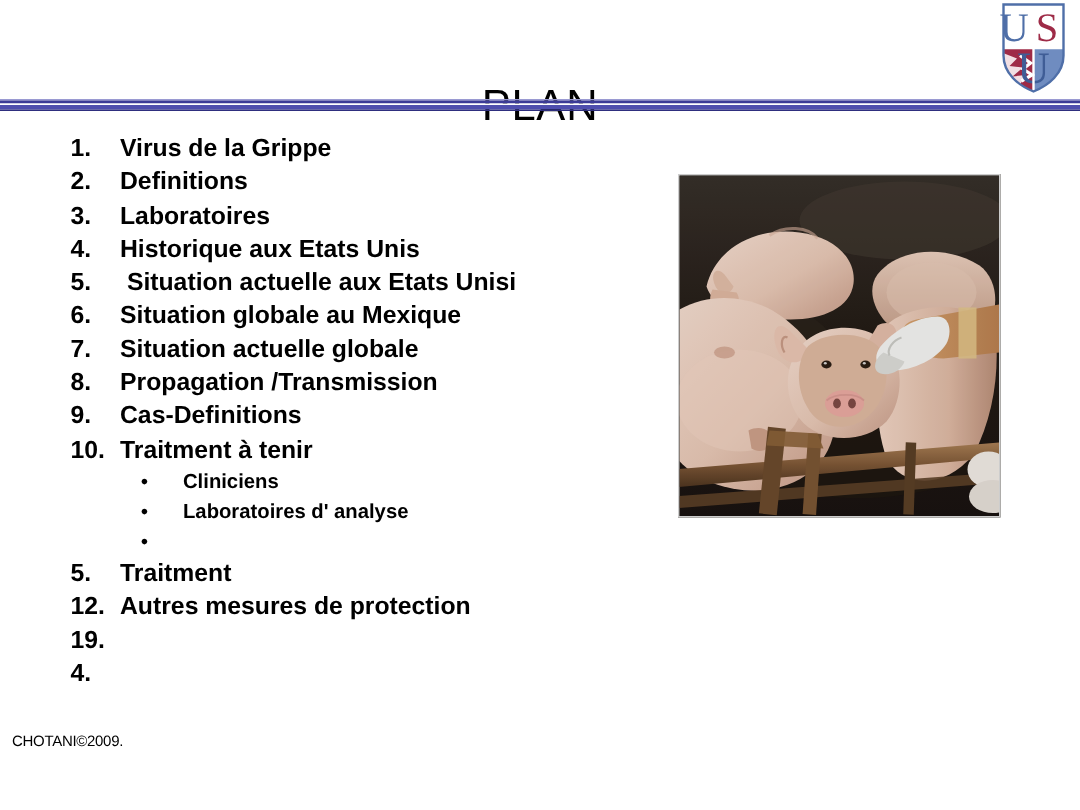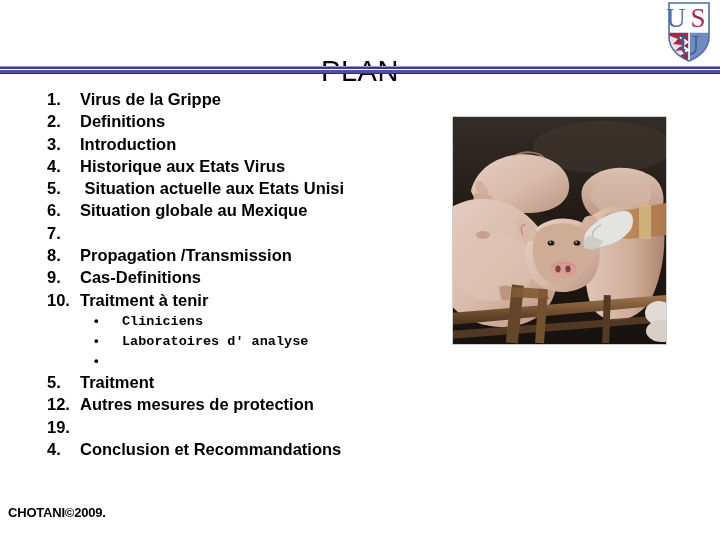--- a/index.html
+++ b/index.html
@@ -123,43 +123,42 @@
     white-space: pre;
   }
   .sub .dot {
     width: 28px;
     flex: 0 0 28px;
     font-size: 13px;
     line-height: 20px;
   }
   .sub .stxt {
     flex: 1 1 auto;
-    font-family: Liberation Mono, monospace;
   }
 
   
   #photo {
     position: absolute;
     left: 452px;
     top: 116px;
     width: 213px;
     height: 227px;
     border: 1px solid #cdcdcd;
     background: #1d1611;
     overflow: hidden;
   }
   #photo svg { display: block; width: 100%; height: 100%; }
 
   
   #footer {
     position: absolute;
     left: 8px;
-    top: 505px;
-    font-size: 13px;
-    font-weight: bold;
+    top: 489px;
+    font-size: 10px;
+    font-weight: normal;
     color: #000000;
     letter-spacing: -0.2px;
   }
 </style>
 </head>
 <body>
 
 <div id="slide">
 
   <div id="slide-title">PLAN</div>
@@ -207,36 +206,37 @@
     <div class="item">
       <span class="num">1.</span>
       <span class="txt">Virus de la Grippe</span>
     </div>
     <div class="item">
       <span class="num">2.</span>
       <span class="txt">Definitions</span>
     </div>
     <div class="item">
       <span class="num">3.</span>
-      <span class="txt">Introduction</span>
+      <span class="txt">Laboratoires</span>
     </div>
     <div class="item">
       <span class="num">4.</span>
-      <span class="txt">Historique aux Etats Virus</span>
+      <span class="txt">Historique aux Etats Unis</span>
     </div>
     <div class="item">
       <span class="num">5.</span>
       <span class="txt"> Situation actuelle aux Etats Unisi</span>
     </div>
     <div class="item">
       <span class="num">6.</span>
       <span class="txt">Situation globale au Mexique</span>
     </div>
     <div class="item">
       <span class="num">7.</span>
+      <span class="txt">Situation actuelle globale</span>
     </div>
     <div class="item">
       <span class="num">8.</span>
       <span class="txt">Propagation /Transmission</span>
     </div>
     <div class="item">
       <span class="num">9.</span>
       <span class="txt">Cas-Definitions</span>
     </div>
     <div class="item">
@@ -262,21 +262,20 @@
     </div>
     <div class="item">
       <span class="num">12.</span>
       <span class="txt">Autres mesures de protection</span>
     </div>
     <div class="item">
       <span class="num">19.</span>
     </div>
     <div class="item">
       <span class="num">4.</span>
-      <span class="txt">Conclusion et Recommandations</span>
     </div>
 
   </div>
 
   <div id="photo">
     <svg viewBox="0 0 213 227" xmlns="http://www.w3.org/2000/svg" preserveAspectRatio="none">
       <defs>
         <linearGradient id="bgDark" x1="0" y1="0" x2="0" y2="1">
           <stop offset="0%" stop-color="#37302a"></stop>
           <stop offset="45%" stop-color="#241c16"></stop>

